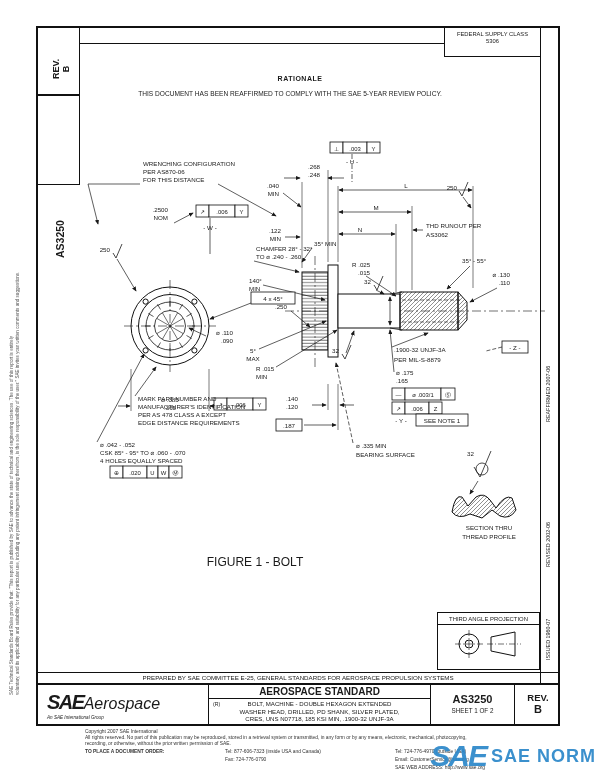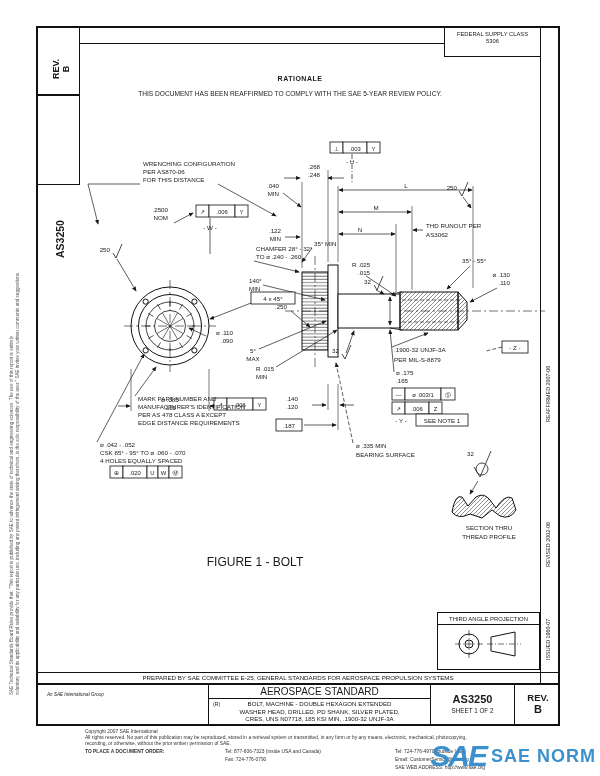--- a/index.html
+++ b/index.html
@@ -344,25 +344,28 @@
         <line x1="49" y1="19" x2="83" y2="19" stroke-width="0.6" stroke-dasharray="6 2 1 2"></line>
       </g>
     </svg>
   </div>
 
   <div class="abs ctr" style="left:36px;top:672px;width:524px;height:12px;border:1px solid #111;box-sizing:border-box;font-size:6.2px;line-height:10px;">PREPARED BY SAE COMMITTEE E-25, GENERAL STANDARDS FOR AEROSPACE PROPULSION SYSTEMS</div>
 
   <div class="abs" style="left:36px;top:684px;width:524px;height:42px;border:1.5px solid #111;box-sizing:border-box;">
 
     <div class="abs" style="left:0;top:0;width:172px;height:100%;border-right:1px solid #111;box-sizing:border-box;padding:6px 0 0 10px;">
+      <div>
+        <span style="font-style:italic;font-weight:900;font-size:20px;letter-spacing:-1.5px;">SAE</span><span style="font-style:italic;font-size:16px;">Aerospace</span>
+      </div>
       <div style="font-style:italic;font-size:4.6px;margin-top:1px;">An SAE International Group</div>
     </div>
 
     <div class="abs" style="left:172px;top:0;width:222px;height:100%;border-right:1px solid #111;box-sizing:border-box;">
-      <div class="ctr" style="border-bottom:1px solid #111;font-weight:normal;font-size:10px;padding:1px 0;">AEROSPACE STANDARD</div>
+      <div class="ctr" style="border-bottom:1px solid #111;font-weight:bold;font-size:10px;padding:1px 0;">AEROSPACE STANDARD</div>
       <div style="position:relative;padding-top:1px;">
         <span style="position:absolute;left:4px;top:2px;font-size:5.2px;">(R)</span>
         <div class="ctr" style="font-size:6.1px;line-height:7.6px;">
           <div>BOLT, MACHINE - DOUBLE HEXAGON EXTENDED</div>
           <div>WASHER HEAD, DRILLED, PD SHANK, SILVER PLATED,</div>
           <div>CRES, UNS N07718, 185 KSI MIN, .1900-32 UNJF-3A</div>
         </div>
       </div>
     </div>
 

